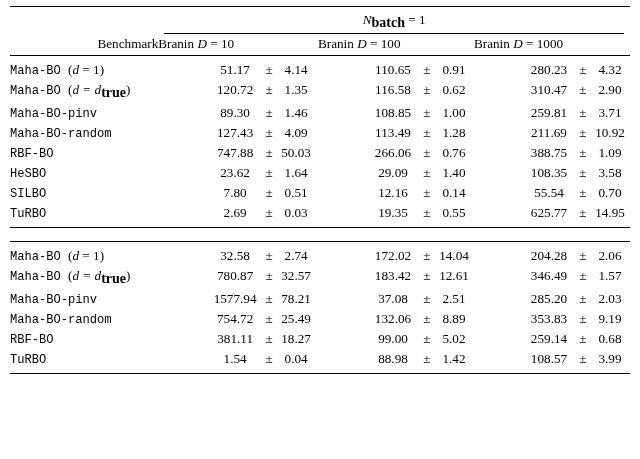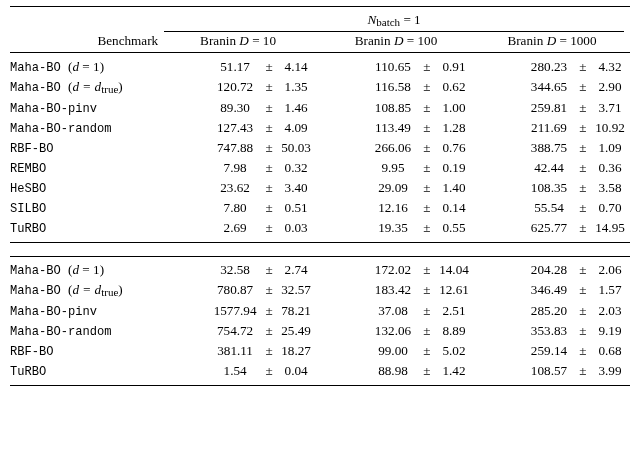--- a/index.html
+++ b/index.html
@@ -56,21 +56,21 @@
     text-align: center;
     font-size: 13.2px;
     padding-bottom: 2px !important;
   }
   .group-underline {
     height: 0.9px;
     background: #000;
     margin: 2px 6px 0 6px;
   }
   .colhead {
-    text-align: center;
+    text-align: left;
     font-size: 13.2px;
     padding-bottom: 3px !important;
   }
   .colhead.left {
     text-align: right;
   }
   .bench {
     font-family: "Liberation Mono", monospace;
     font-size: 12.1px;
     text-align: left;
@@ -97,22 +97,23 @@
   .numgrid .err {
     justify-self: end;
     min-width: 40px;
   }
   .numgrid .mean {
     min-width: 54px;
     margin-left: 48px;
   }
   .it { font-style: italic; }
   sub, .sub {
-    font-size: 11px;
+    font-size: 14px;
     vertical-align: -0.22em;
+    font-weight: bold;
   }
   .colw-bench { width: 150px; }
   .colw-a { width: 160px; }
   .colw-b { width: 156px; }
   .colw-c { width: 154px; }
 </style>
 </head>
 <body>
 
 <div class="page">
@@ -189,21 +190,21 @@
               <span class="mean">120.72</span>
               <span class="pm">±</span>
               <span class="err">1.35</span>
             </span></td>
         <td class="num-cell"><span class="numgrid">
               <span class="mean">116.58</span>
               <span class="pm">±</span>
               <span class="err">0.62</span>
             </span></td>
         <td class="num-cell"><span class="numgrid">
-              <span class="mean">344.65</span>
+              <span class="mean">310.47</span>
               <span class="pm">±</span>
               <span class="err">2.90</span>
             </span></td>
       </tr>
 
       <tr>
         <td class="bench">Maha-BO-pinv</td>
         <td class="num-cell"><span class="numgrid">
               <span class="mean">89.30</span>
               <span class="pm">±</span>
@@ -252,45 +253,27 @@
               <span class="pm">±</span>
               <span class="err">0.76</span>
             </span></td>
         <td class="num-cell"><span class="numgrid">
               <span class="mean">388.75</span>
               <span class="pm">±</span>
               <span class="err">1.09</span>
             </span></td>
       </tr>
 
-      <tr>
-        <td class="bench">REMBO</td>
-        <td class="num-cell"><span class="numgrid">
-              <span class="mean">7.98</span>
-              <span class="pm">±</span>
-              <span class="err">0.32</span>
-            </span></td>
-        <td class="num-cell"><span class="numgrid">
-              <span class="mean">9.95</span>
-              <span class="pm">±</span>
-              <span class="err">0.19</span>
-            </span></td>
-        <td class="num-cell"><span class="numgrid">
-              <span class="mean">42.44</span>
-              <span class="pm">±</span>
-              <span class="err">0.36</span>
-            </span></td>
-      </tr>
 
       <tr>
         <td class="bench">HeSBO</td>
         <td class="num-cell"><span class="numgrid">
               <span class="mean">23.62</span>
               <span class="pm">±</span>
-              <span class="err">3.40</span>
+              <span class="err">1.64</span>
             </span></td>
         <td class="num-cell"><span class="numgrid">
               <span class="mean">29.09</span>
               <span class="pm">±</span>
               <span class="err">1.40</span>
             </span></td>
         <td class="num-cell"><span class="numgrid">
               <span class="mean">108.35</span>
               <span class="pm">±</span>
               <span class="err">3.58</span>

